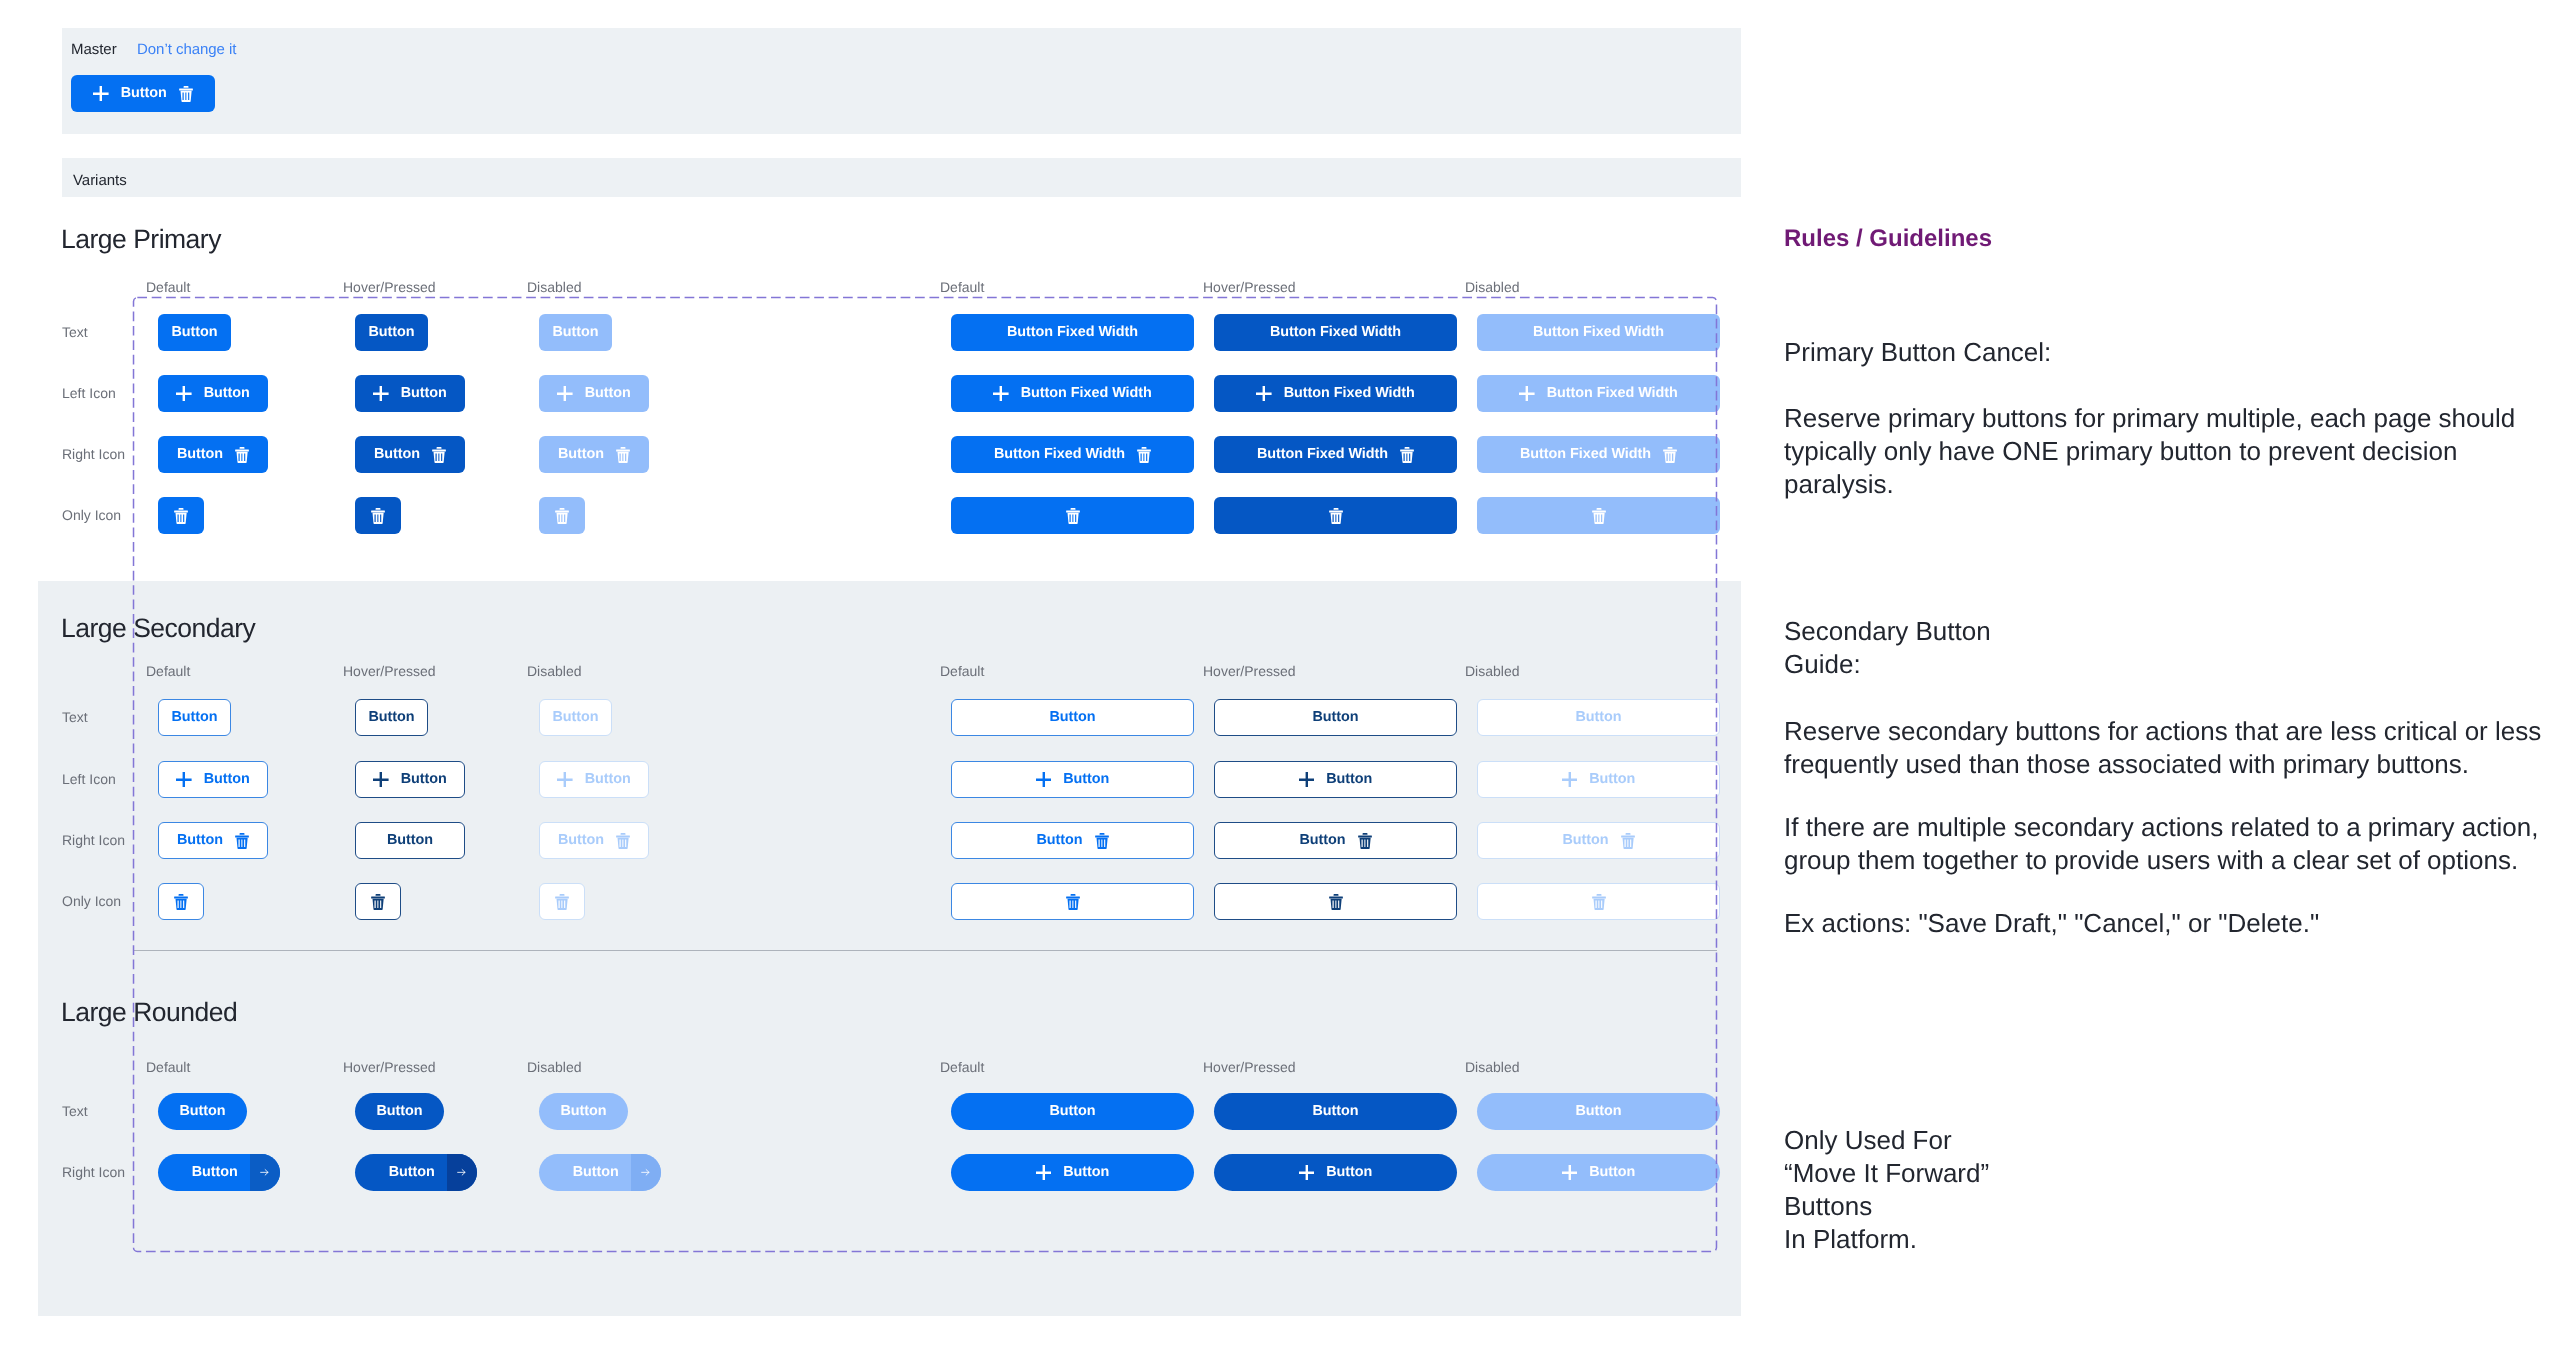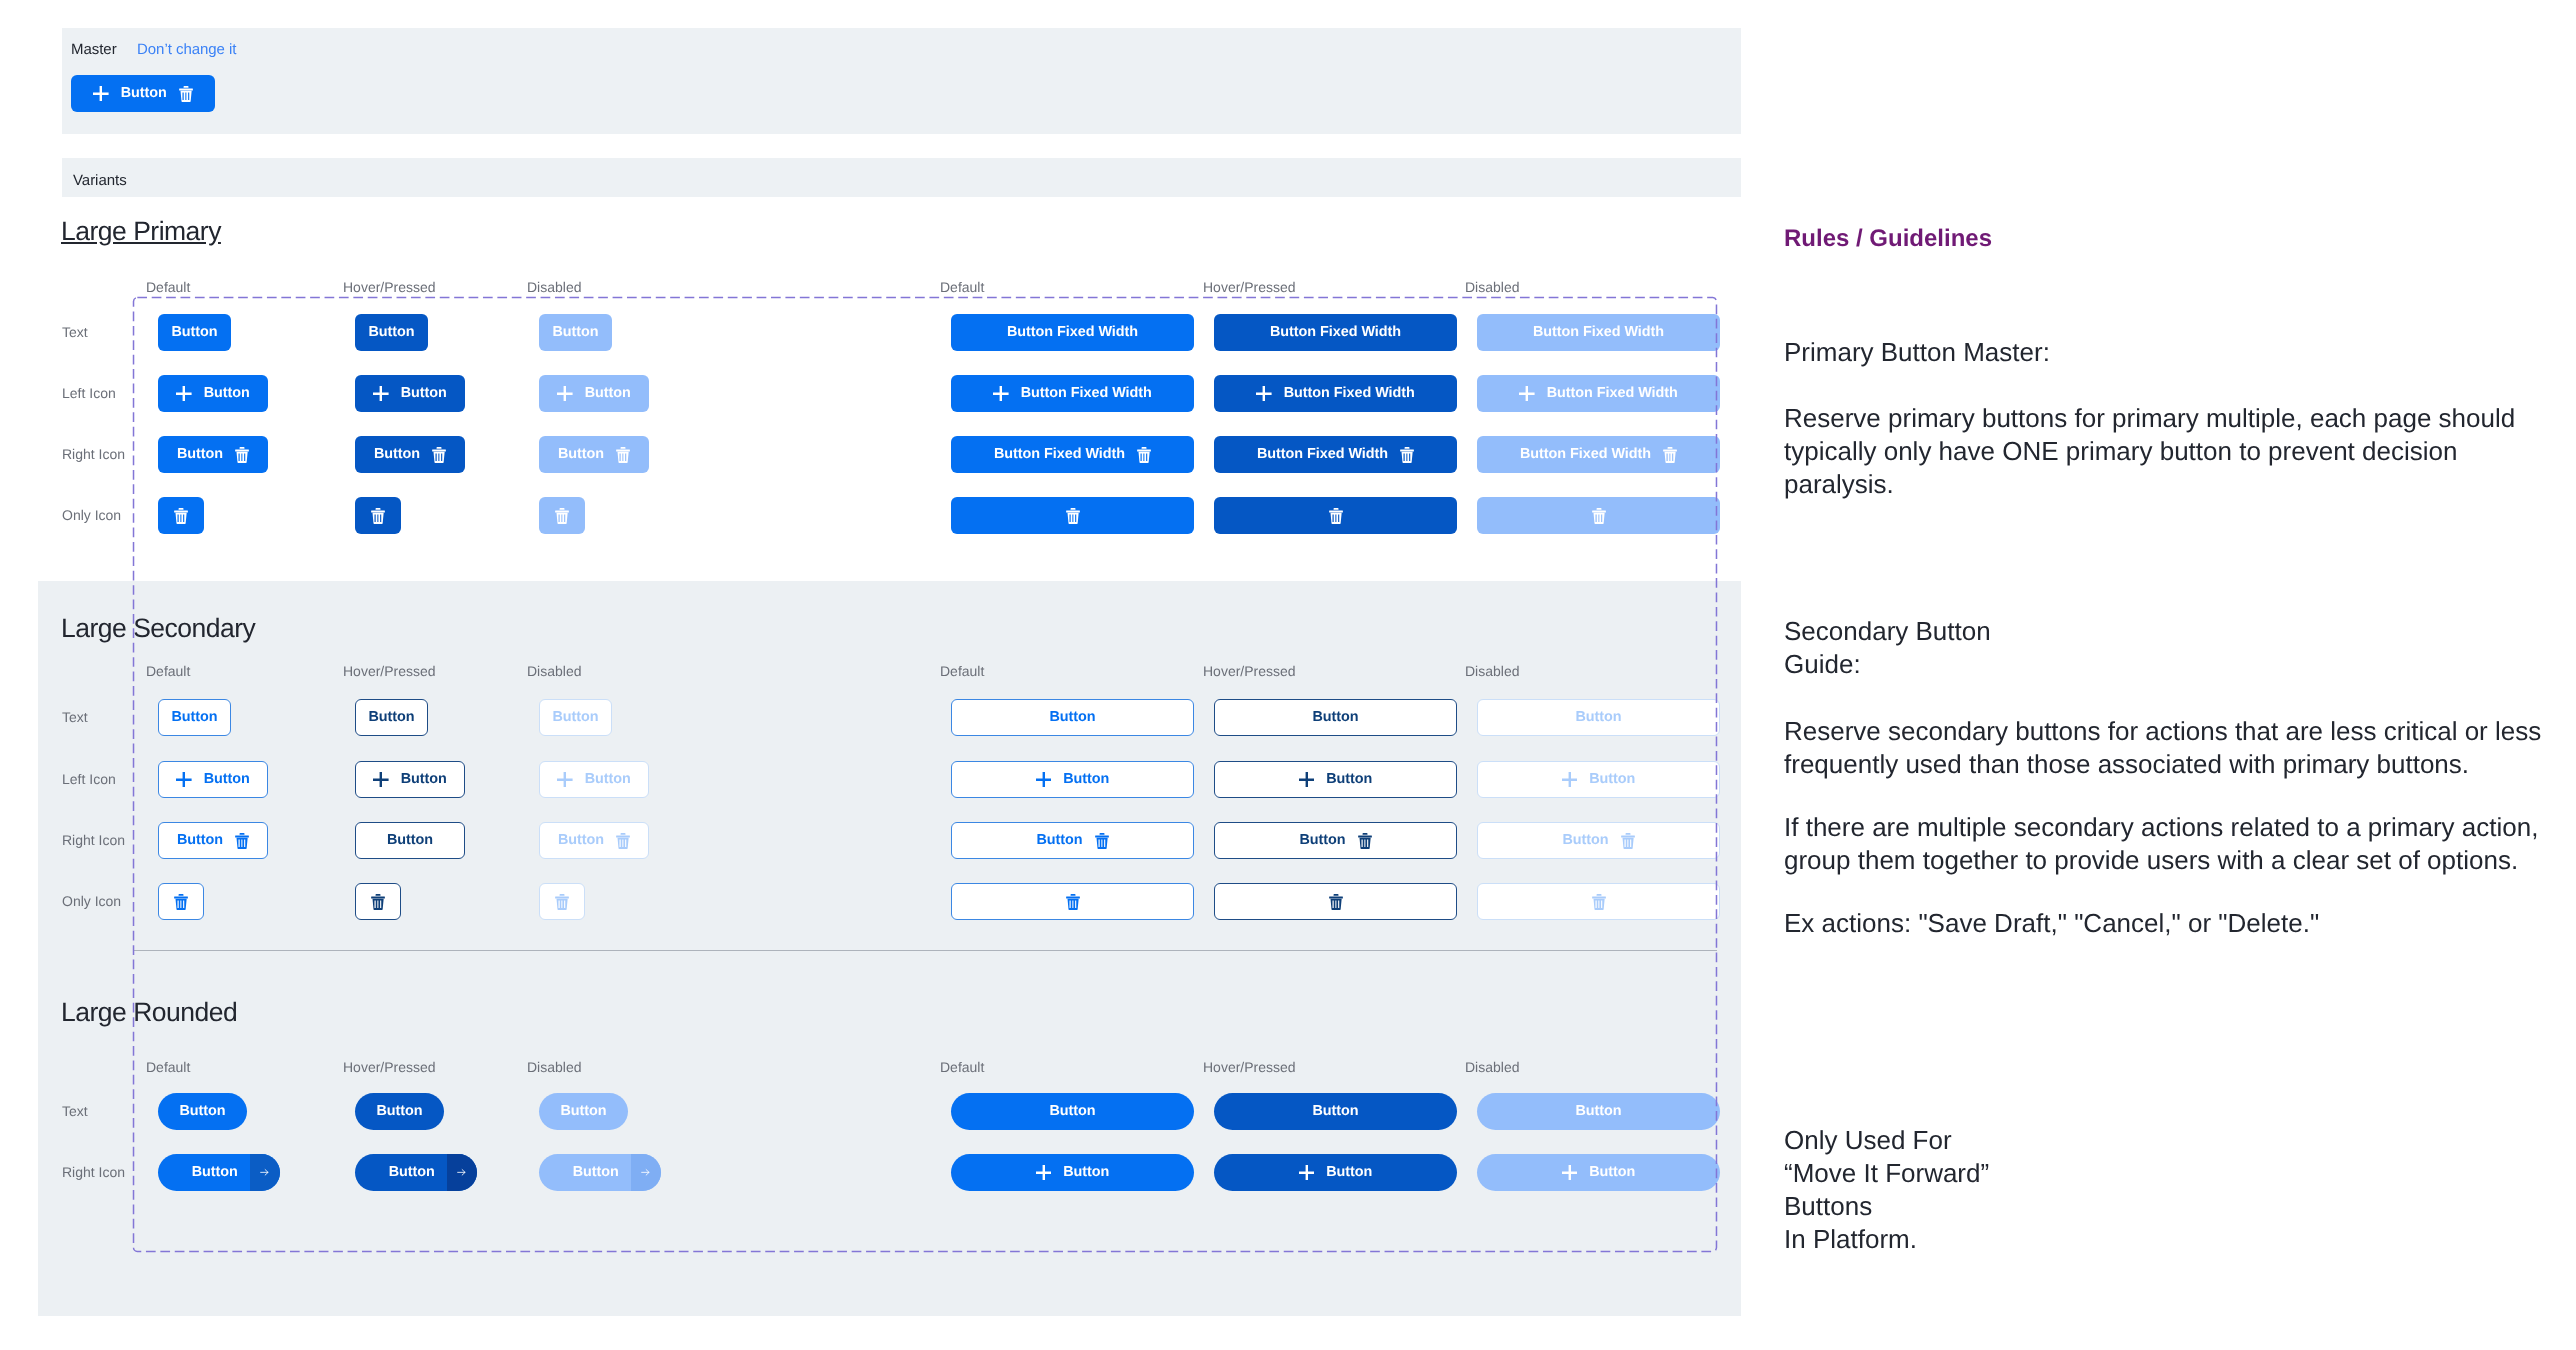--- a/index.html
+++ b/index.html
@@ -59,21 +59,21 @@
 <div id="master-panel" class="abs"></div>
 <div id="variants-panel" class="abs"></div>
 <div id="secondary-bg" class="abs"></div>
 <div id="section-divider" class="abs"></div>
 
 <span id="master-label" class="panel-label">Master</span>
 <span id="master-note" class="panel-label">Don’t change it</span>
 <span id="variants-label" class="panel-label">Variants</span>
 
 <div id="stage">
-    <div class="section-title" style="left: 61px; top: 218px; text-decoration: underline;">Large Primary</div>
+    <div class="section-title" style="left: 61px; top: 226px;">Large Primary</div>
     <div class="col-head" style="left: 146px; top: 280px;">Default</div>
     <div class="col-head" style="left: 343px; top: 280px;">Hover/Pressed</div>
     <div class="col-head" style="left: 527px; top: 280px;">Disabled</div>
     <div class="col-head" style="left: 940px; top: 280px;">Default</div>
     <div class="col-head" style="left: 1203px; top: 280px;">Hover/Pressed</div>
     <div class="col-head" style="left: 1465px; top: 280px;">Disabled</div>
     <div class="row-label" style="left: 62px; top: 325px;">Text</div>
     <div class="row-label" style="left: 62px; top: 386px;">Left Icon</div>
     <div class="row-label" style="left: 62px; top: 447px;">Right Icon</div>
     <div class="row-label" style="left: 62px; top: 508px;">Only Icon</div>
@@ -450,21 +450,21 @@
         <rect x="0.12" y="3.22" width="18.12" height="2.86" rx="0.55" fill="#FFFFFF"></rect>
         <path fill-rule="evenodd" clip-rule="evenodd" fill="#FFFFFF" d="M1.93 6.32 h14.72 l-1.32 13.95 a0.9 0.9 0 0 1 -0.9 0.83 h-10.3 a0.9 0.9 0 0 1 -0.9 -0.83 zM4.56 8.59 v10.01 h1.59 v-10.01 zM8.32 8.59 v10.01 h1.37 v-10.01 zM11.96 8.59 v10.01 h1.49 v-10.01 z"></path>
       </svg>
     </div>
     <div style="left: 132px; top: 296px; width: 1586px; height: 957px; position: absolute;"><svg width="1586" height="957" viewBox="0 0 2092.3 1262.3">
         <rect x="2" y="2" width="2088.3" height="1258.3" rx="5" ry="5" fill="none" stroke="#8376D6" stroke-width="2" stroke-dasharray="12.8 6.2" stroke-linecap="butt"></rect>
       </svg></div>
   </div>
 
 <div id="g-title">Rules / Guidelines</div>
-<div class="g-block" style="top:336px">Primary Button Master:</div>
+<div class="g-block" style="top:336px">Primary Button Cancel:</div>
 <div class="g-block" style="top:402px;width:766px">Reserve primary buttons for primary multiple, each page should typically only have ONE primary button to prevent decision paralysis.</div>
 <div class="g-block" style="top:615px">Secondary Button
 Guide:</div>
 <div class="g-block" style="top:715px;width:769px">Reserve secondary buttons for actions that are less critical or less frequently used than those associated with primary buttons.</div>
 <div class="g-block" style="top:811px;width:777px">If there are multiple secondary actions related to a primary action, group them together to provide users with a clear set of options.</div>
 <div class="g-block" style="top:907px;width:777px">Ex actions: "Save Draft," "Cancel," or "Delete."</div>
 <div class="g-block" style="top:1124px">Only Used For
 “Move It Forward”
 Buttons
 In Platform.</div>

